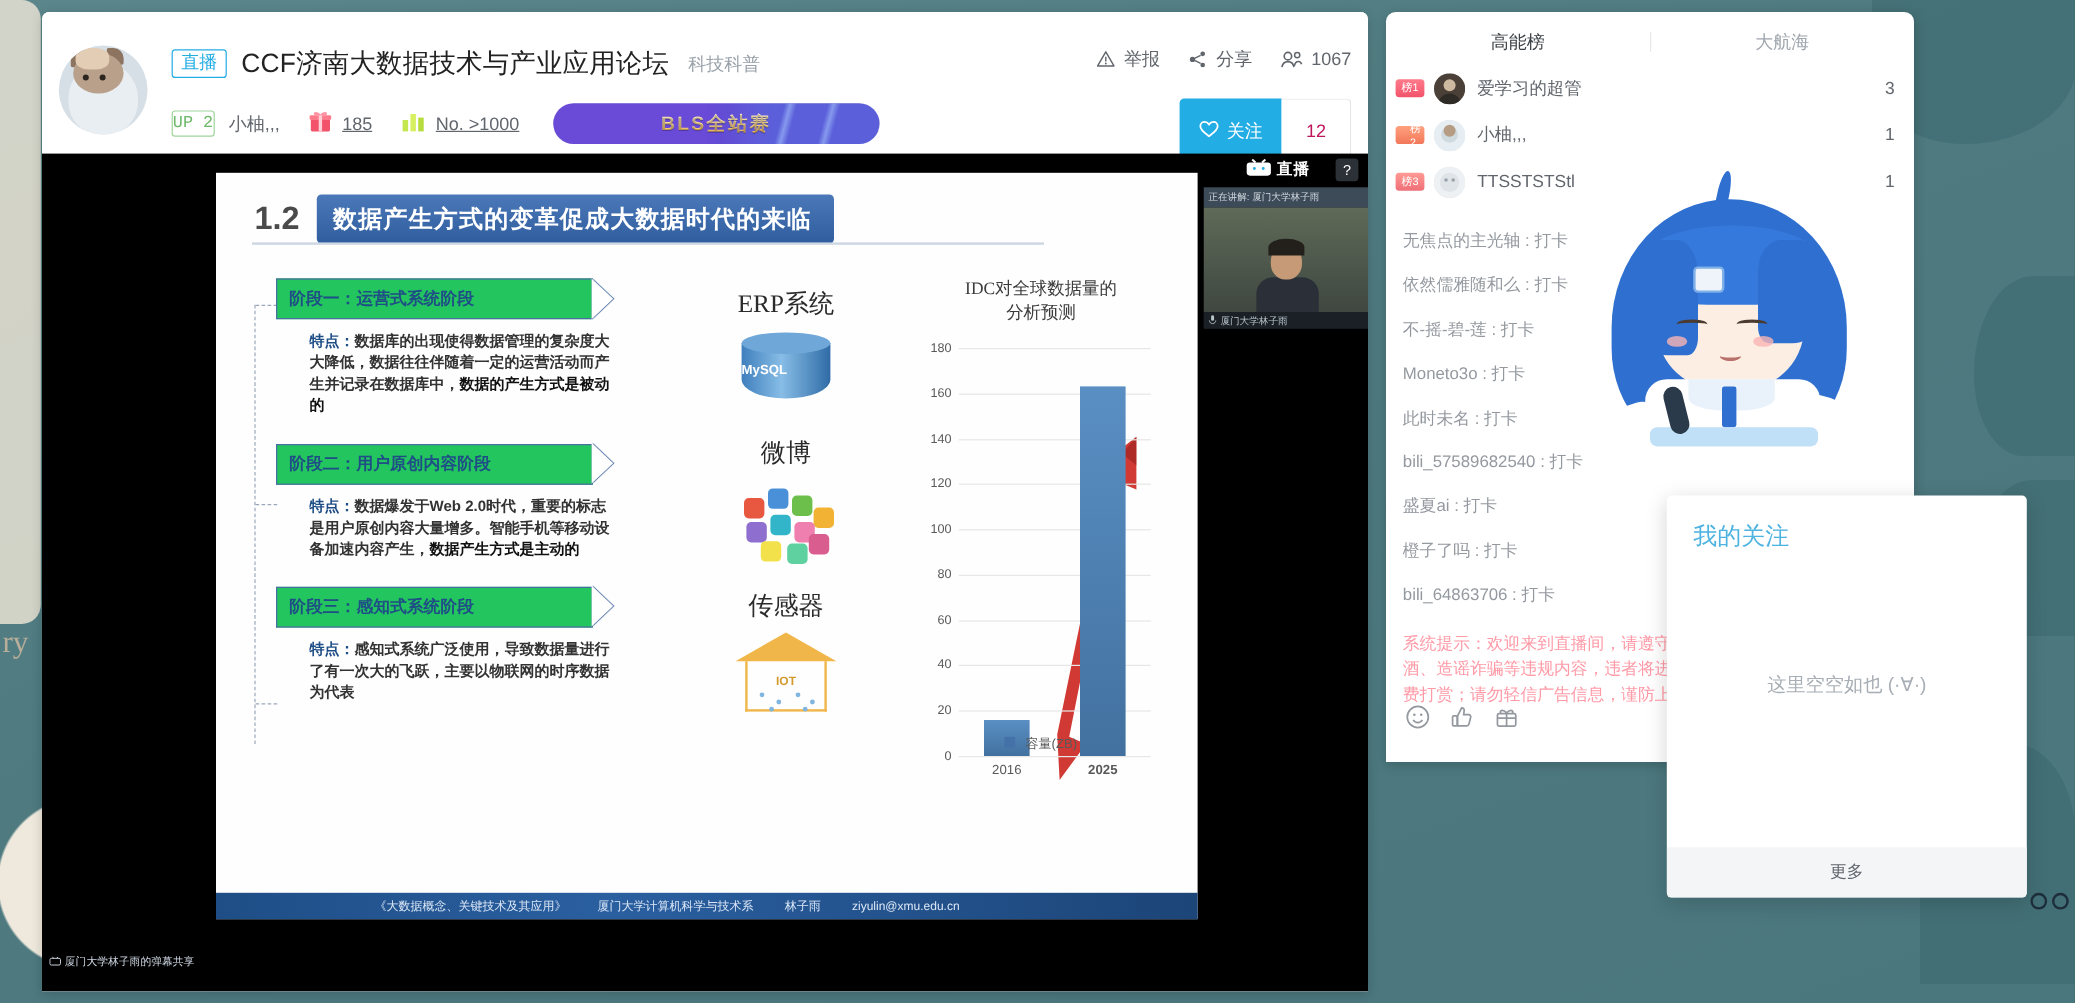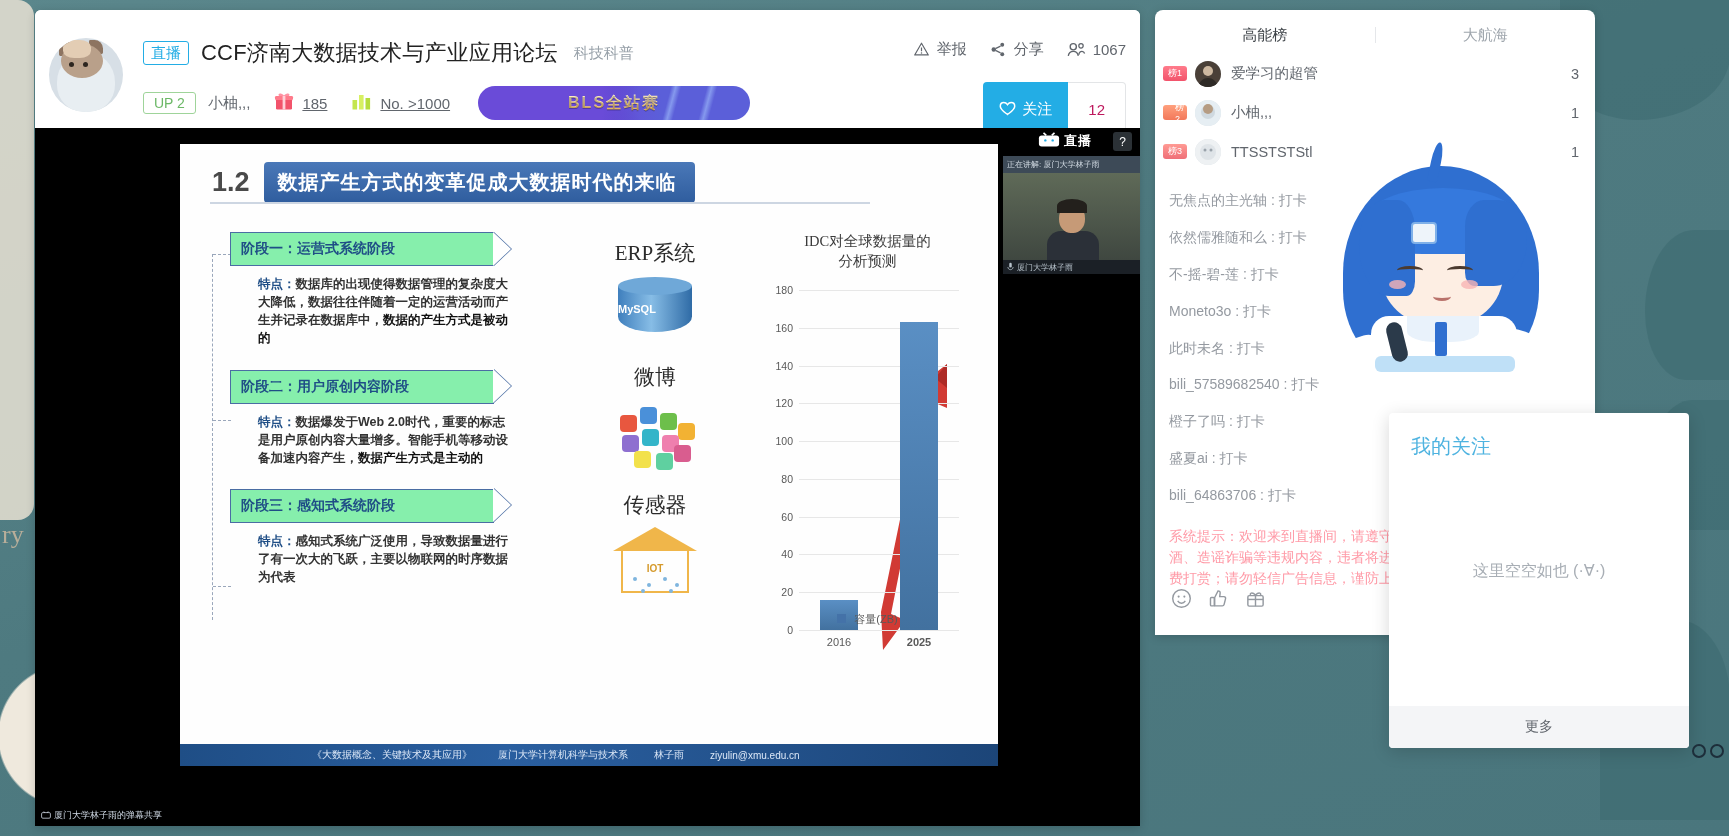--- a/index.html
+++ b/index.html
@@ -68,21 +68,21 @@
   .hdr-actions { position:absolute; right:14px; top:30px;
     display:flex; align-items:center; gap:22px; color:#61666d;
     font-size:15px; }
   .hdr-actions .act { display:flex; align-items:center; gap:7px;
     cursor:pointer; }
   .hdr-actions svg { display:block; }
 
   .hdr-row2 { position:absolute; left:108px; top:76px; right:0;
     display:flex; align-items:center; }
   .up-badge { border:1px solid #9fd49a; color:#6cb867; font-size:14px;
-    padding:2px 10px; border-radius:3px; }
+    padding:2px 0; border-radius:3px;font-family:Liberation Mono, monospace; }
   .up-name { font-size:15px; color:#61666d; margin-left:12px; }
   .meta-item { display:flex; align-items:center; gap:8px;
     margin-left:24px; font-size:15px; color:#61666d;text-decoration:underline; }
   #bls-banner {
     margin-left:28px; width:272px; height:34px; border-radius:17px;
     background:
       radial-gradient(circle at 18% 50%, #6a4bd8 0 34%, rgba(106,75,216,0) 60%),
       radial-gradient(circle at 84% 40%, #5b5fd9 0 30%, rgba(91,95,217,0) 62%),
       linear-gradient(90deg,#2a1f8c 0%, #3826b4 35%, #2f1f9e 70%, #201464 100%);
     display:flex; align-items:center; justify-content:center;
@@ -109,42 +109,42 @@
   
   #video-area { position:absolute; left:0; top:118px; width:1105px;
     height:698px; background:#000; overflow:hidden; }
 
   
   #slide { position:absolute; left:145px; top:16px; width:818px;
     height:622px; background:#fefefe; }
   #slide-footer-inner { display:flex; align-items:center; height:22px;
     gap:26px; padding-left:132px; color:#dbe7f7; font-size:10px;
     white-space:nowrap; }
-  #watermark-left { position:absolute; left:2px; bottom:2px;
+  #watermark-left { position:absolute; left:2px; bottom:16px;
     color:#cfd8e4; font-size:9px; background:#000; padding:2px 4px;
     display:flex; align-items:center; gap:3px;justify-content:space-between; }
 
   #slide-title-row { position:absolute; left:32px; top:18px;
     display:flex; align-items:center; }
   #slide-num { font-size:27px; font-weight:bold; color:#4a4a4a;
     font-family:"Liberation Sans",sans-serif; }
   #slide-title-box {
     margin-left:14px; background:linear-gradient(180deg,#4a78b8,#2f5d9e);
     color:#fff; font-weight:bold; font-size:20px; padding:7px 18px 7px 14px;
     border-radius:4px; letter-spacing:1px;
   }
   #slide-underline { position:absolute; left:30px; top:58px; width:660px;
     height:2px; background:#cdd6e2; }
 
   .stage-col { position:absolute; left:50px; top:88px; width:310px; }
   .stage-block { margin-bottom:16px; }
   .stage-chip {
     position:relative; border:1.5px solid #4a6da3; color:#1f4e86;
     font-weight:bold; font-size:14px; padding:7px 10px; width:264px;
-    background:#86efac;
+    background:#22c55e;
   }
   .stage-chip::after {
     content:""; position:absolute; right:-18px; top:-1.5px;
     width:0; height:0; border-left:18px solid #fff;
     border-top:17px solid transparent; border-bottom:17px solid transparent;
     filter:drop-shadow(1.5px 0 0 #4a6da3);
   }
   .stage-chip .lbl2 { color:#1f4e86; }
   .stage-desc { margin:9px 0 0 28px; font-size:12.5px; line-height:1.45;
     color:#333; font-weight:bold; width:250px; }
@@ -683,22 +683,22 @@
     </div>
   </div>
 
   <div id="chat-list">
       <div class="chat-msg"><span class="uname">无焦点的主光轴 : </span><span>打卡</span></div>
       <div class="chat-msg"><span class="uname">依然儒雅随和么 : </span><span>打卡</span></div>
       <div class="chat-msg"><span class="uname">不-摇-碧-莲 : </span><span>打卡</span></div>
       <div class="chat-msg"><span class="uname">Moneto3o : </span><span>打卡</span></div>
       <div class="chat-msg"><span class="uname">此时未名 : </span><span>打卡</span></div>
       <div class="chat-msg"><span class="uname">bili_57589682540 : </span><span>打卡</span></div>
+      <div class="chat-msg"><span class="uname">盛夏ai : </span><span>打卡</span></div>
       <div class="chat-msg"><span class="uname">橙子了吗 : </span><span>打卡</span></div>
-      <div class="chat-msg"><span class="uname">盛夏ai : </span><span>打卡</span></div>
       <div class="chat-msg"><span class="uname">bili_64863706 : </span><span>打卡</span></div>
       <div class="chat-msg sys">系统提示：欢迎来到直播间，请遵守直播规范，严禁出现低俗、酗酒、造谣诈骗等违规内容，违者将进行封禁处理；严禁未成年人消费打赏；请勿轻信广告信息，谨防上当受骗。</div>
     </div>
 
   <div id="chat-toolbar">
     <span class="tbtn">
       <svg width="21" height="21" viewBox="0 0 22 22">
         <circle cx="11" cy="11" r="9.2" fill="none" stroke="#9499a0" stroke-width="1.5"></circle>
         <circle cx="8" cy="9" r="1.1" fill="#9499a0"></circle>
         <circle cx="14" cy="9" r="1.1" fill="#9499a0"></circle>

